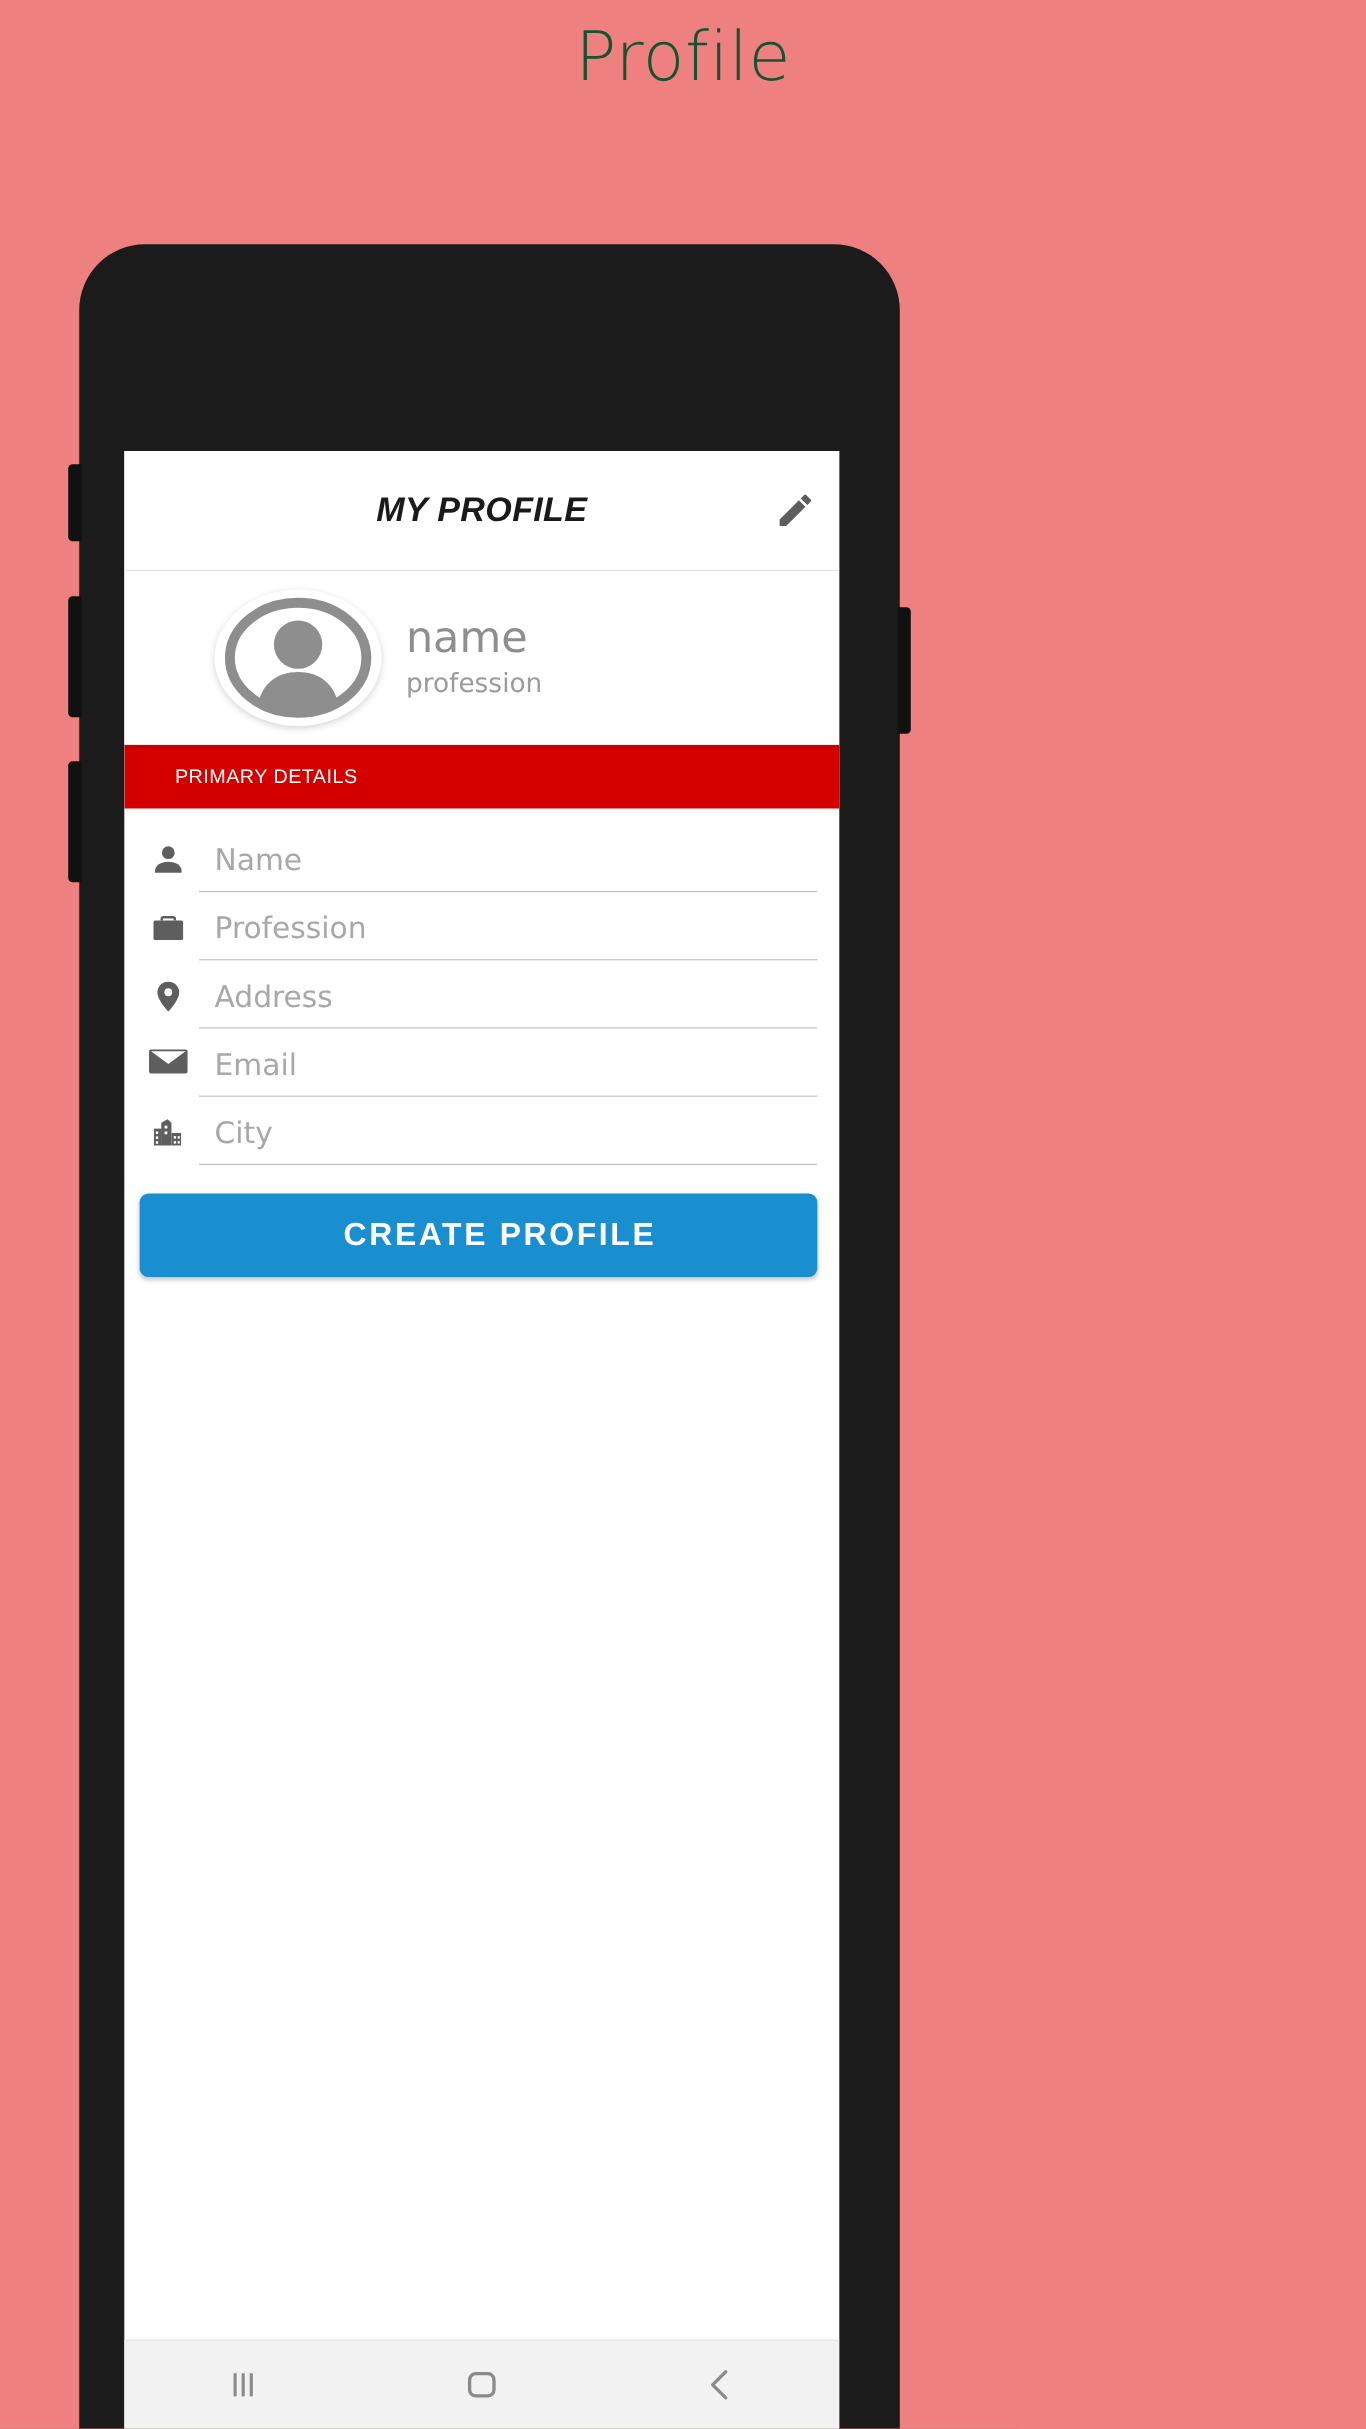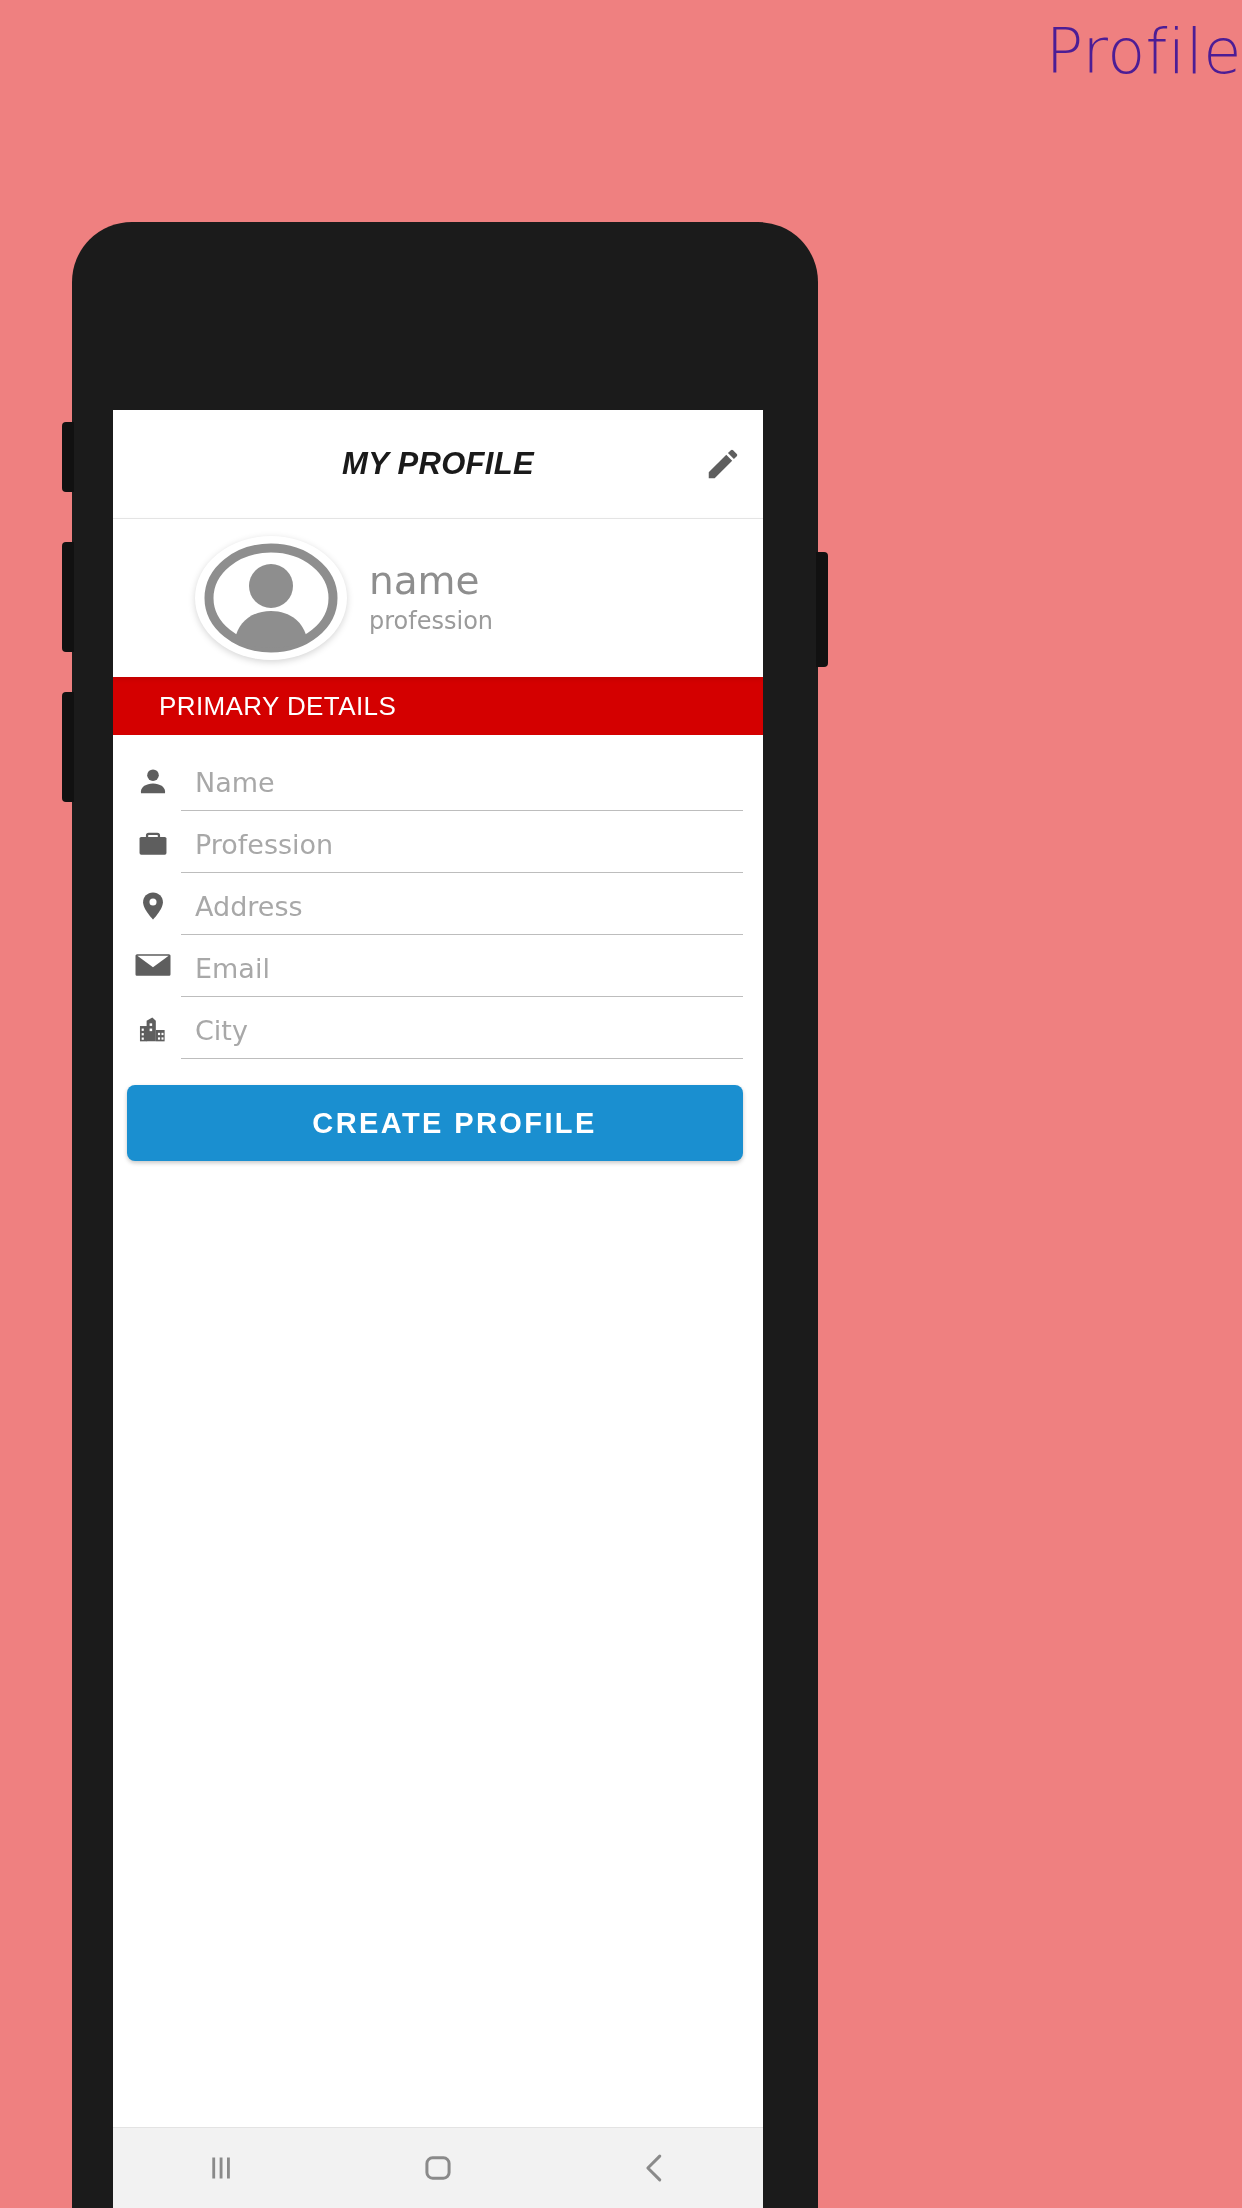--- a/index.html
+++ b/index.html
@@ -14,22 +14,22 @@
     overflow: hidden;
     font-family: "Liberation Sans", sans-serif;
   }
 
   
   .page-title {
     position: absolute;
     top: 18px;
     left: 0;
     width: 1242px;
-    text-align: right;
-    color: #4c1d95;
+    text-align: center;
+    color: #14532d;
     font-family: "DejaVu Sans", sans-serif;
     font-weight: 300;
     font-size: 62px;
     letter-spacing: 0.5px;
     line-height: 1.1;
   }
 
   
   .phone {
     position: absolute;
@@ -151,21 +151,21 @@
   .section-bar {
     height: 58px;
     background: #d40000;
     display: flex;
     align-items: center;
     padding-left: 46px;
     box-sizing: border-box;
   }
   .section-bar-label {
     color: #ffffff;
-    font-size: 26px;
+    font-size: 18px;
     font-weight: 500;
     letter-spacing: 0.4px;
   }
 
   
   .form {
     padding: 14px 20px 0 12px;
   }
   .field {
     display: flex;

